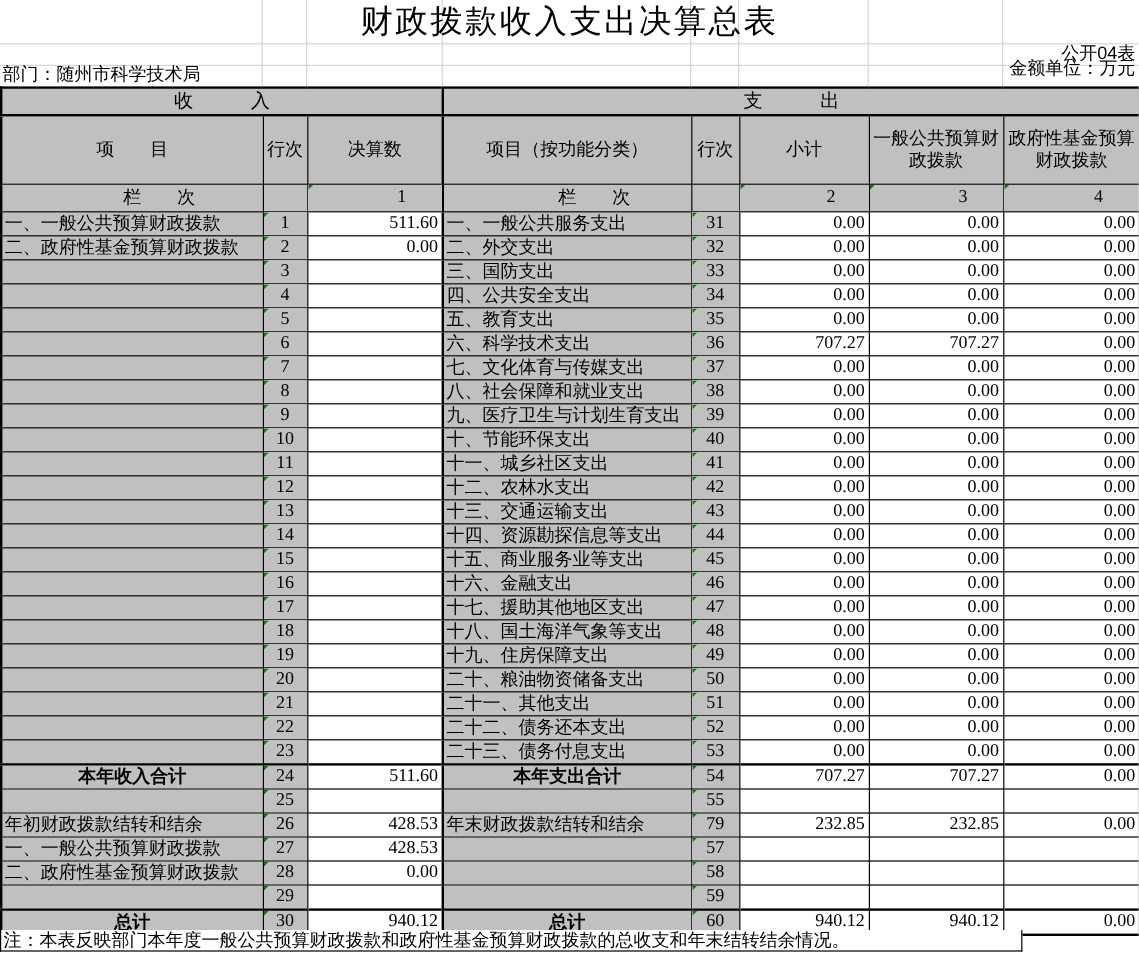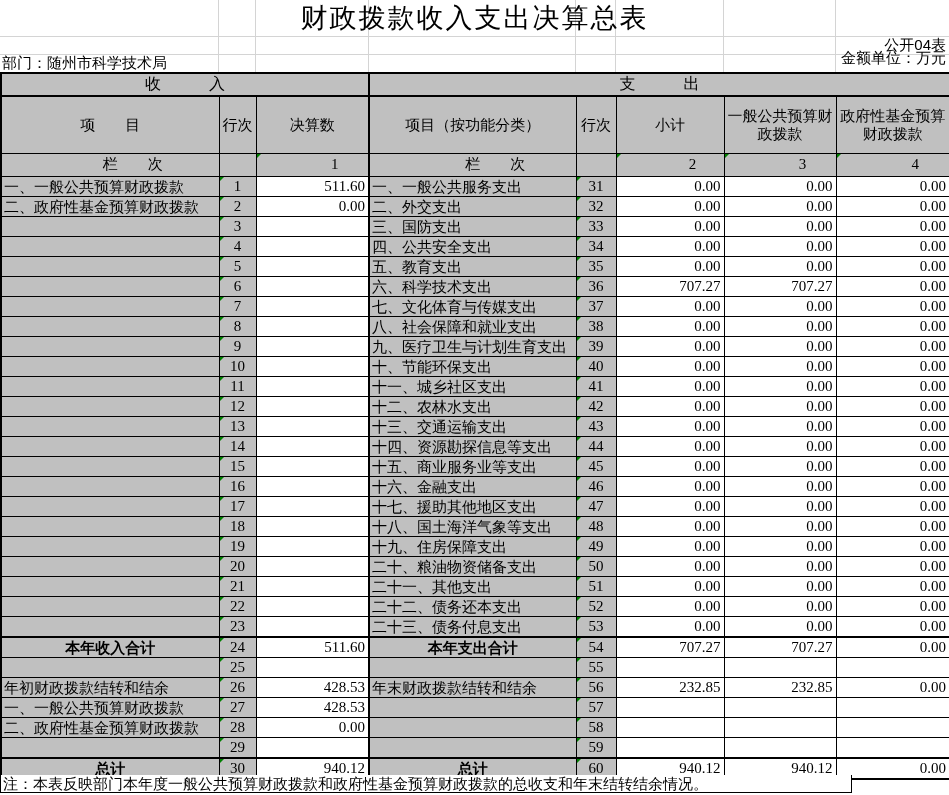--- a/index.html
+++ b/index.html
@@ -368,21 +368,21 @@
           <td class="c-line tri">55</td>
           <td class="c-val"></td>
           <td class="c-val"></td>
           <td class="c-val"></td>
         </tr>
         <tr class="data-row">
           <td class="c-lab">年初财政拨款结转和结余</td>
           <td class="c-line tri">26</td>
           <td class="c-val">428.53</td>
           <td class="c-lab sep">年末财政拨款结转和结余</td>
-          <td class="c-line tri">56</td>
+          <td class="c-line tri">79</td>
           <td class="c-val">232.85</td>
           <td class="c-val">232.85</td>
           <td class="c-val">0.00</td>
         </tr>
         <tr class="data-row">
           <td class="c-lab">一、一般公共预算财政拨款</td>
           <td class="c-line tri">27</td>
           <td class="c-val">428.53</td>
           <td class="c-lab sep"></td>
           <td class="c-line tri">57</td>

